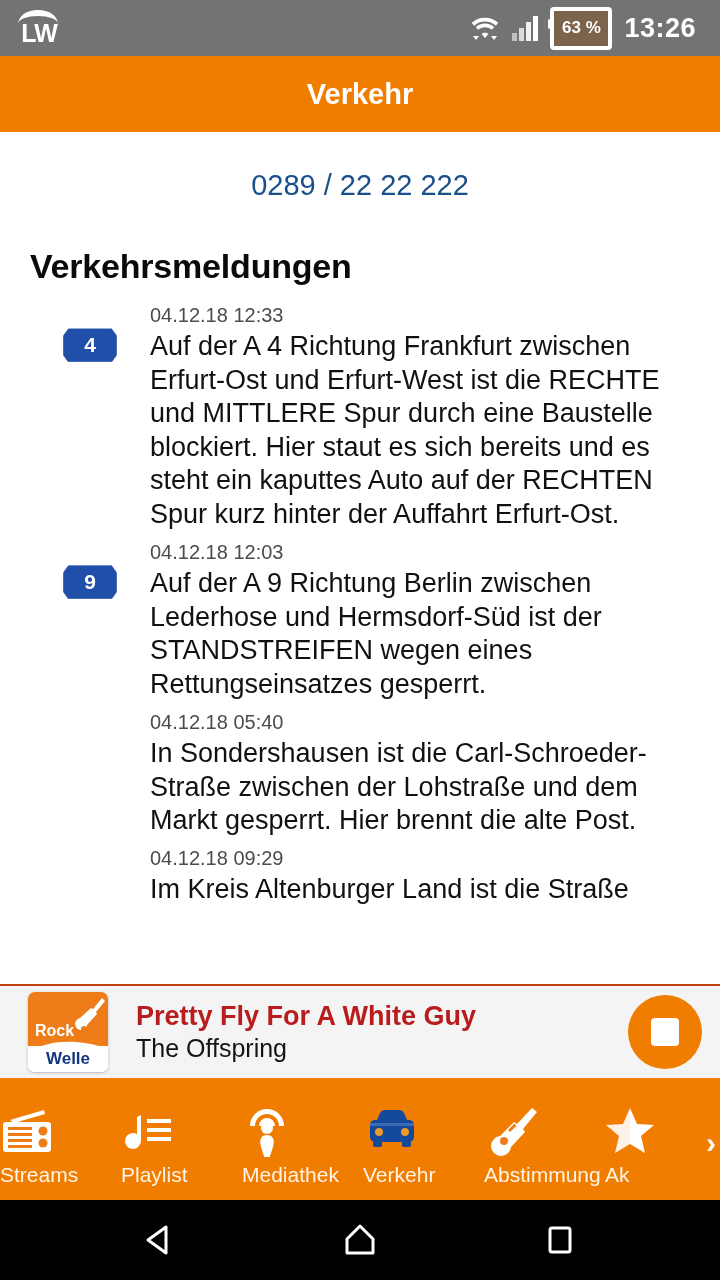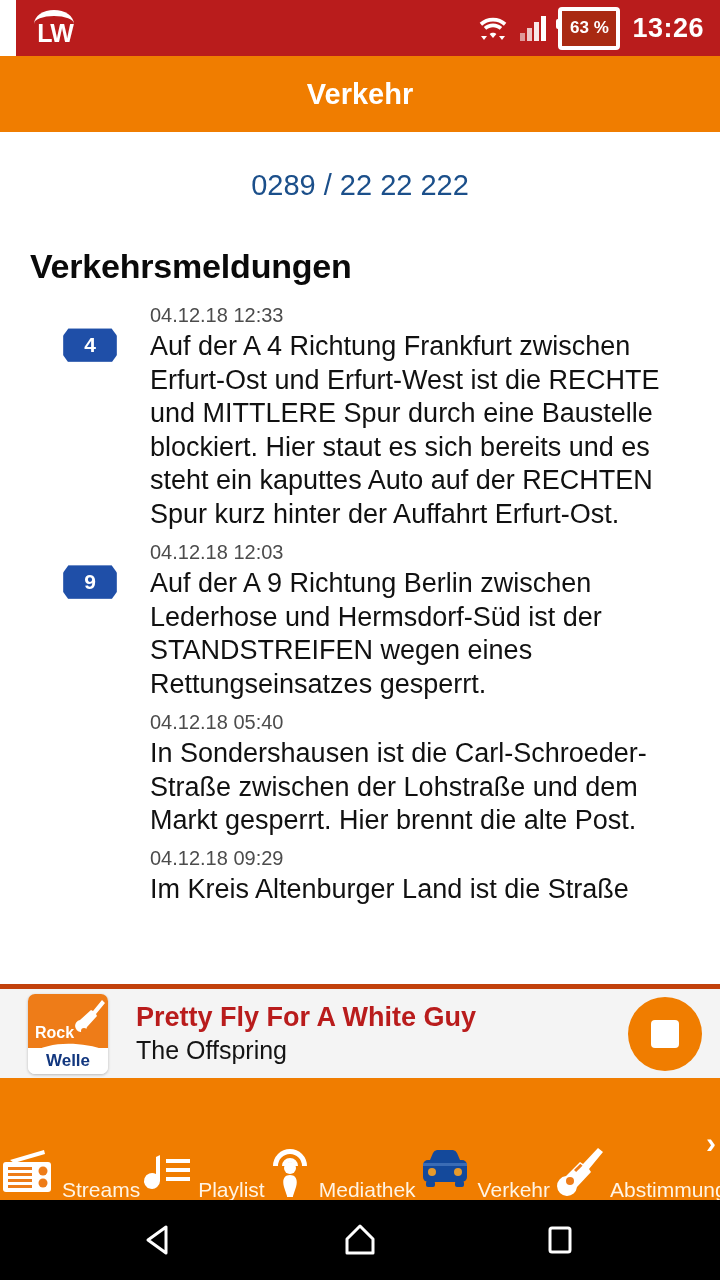--- a/index.html
+++ b/index.html
@@ -12,25 +12,24 @@
   #app {
     position: relative;
     width: 720px; height: 1280px;
     display: flex; flex-direction: column;
     background: #ffffff;
   }
 
   
   .statusbar {
     height: 56px; flex: 0 0 56px;
-    background: #b91c1c;
+    background: #737373;
     display: flex; align-items: center;
-    padding: 0 16px 0 14px;
+    padding: 0 24px 0 14px;
     color: #ffffff;
-    margin-left: 16px;
   }
   .lw-logo {
     width: 50px; height: 40px;
     position: relative;
     display: flex; align-items: flex-end; justify-content: center;
   }
   .lw-logo .arc {
     position: absolute; top: 2px; left: 4px;
     width: 40px; height: 14px;
     border-top: 6px solid #ffffff;
@@ -133,21 +132,21 @@
   .msg-text {
     font-size: 27px;
     color: #111111;
     line-height: 1.24;
   }
 
   
   .player {
     flex: 0 0 94px;
     background: #F4F4F4;
-    border-top: 5px solid #c2410c;
+    border-top: 2px solid #c2410c;
     display: flex; align-items: center;
     padding: 0 18px 0 28px;
     position: relative;
     z-index: 3;
   }
   .station-logo {
     width: 80px; height: 80px;
     background: #ffffff;
     border-radius: 7px;
     overflow: hidden;
@@ -210,22 +209,22 @@
   
   .tabbar {
     flex: 0 0 122px;
     background: #F07D00;
     display: flex; align-items: stretch;
     position: relative;
     overflow: hidden;
   }
   .tab {
     flex: 0 0 121px;
-    display: flex; flex-direction: row;
-    align-items: flex-end; justify-content: center;
+    display: flex; flex-direction: column;
+    align-items: flex-start; justify-content: center;
     gap: 4px;
     padding-top: 8px;
     cursor: pointer;
     position: relative;
   }
   .tab .ico { height: 58px; display:flex; align-items:center; justify-content:center; }
   .tab .lbl {
     color: #FFF4E4; font-size: 21px; line-height: 1;
   }
   .tab-scroll-hint {

